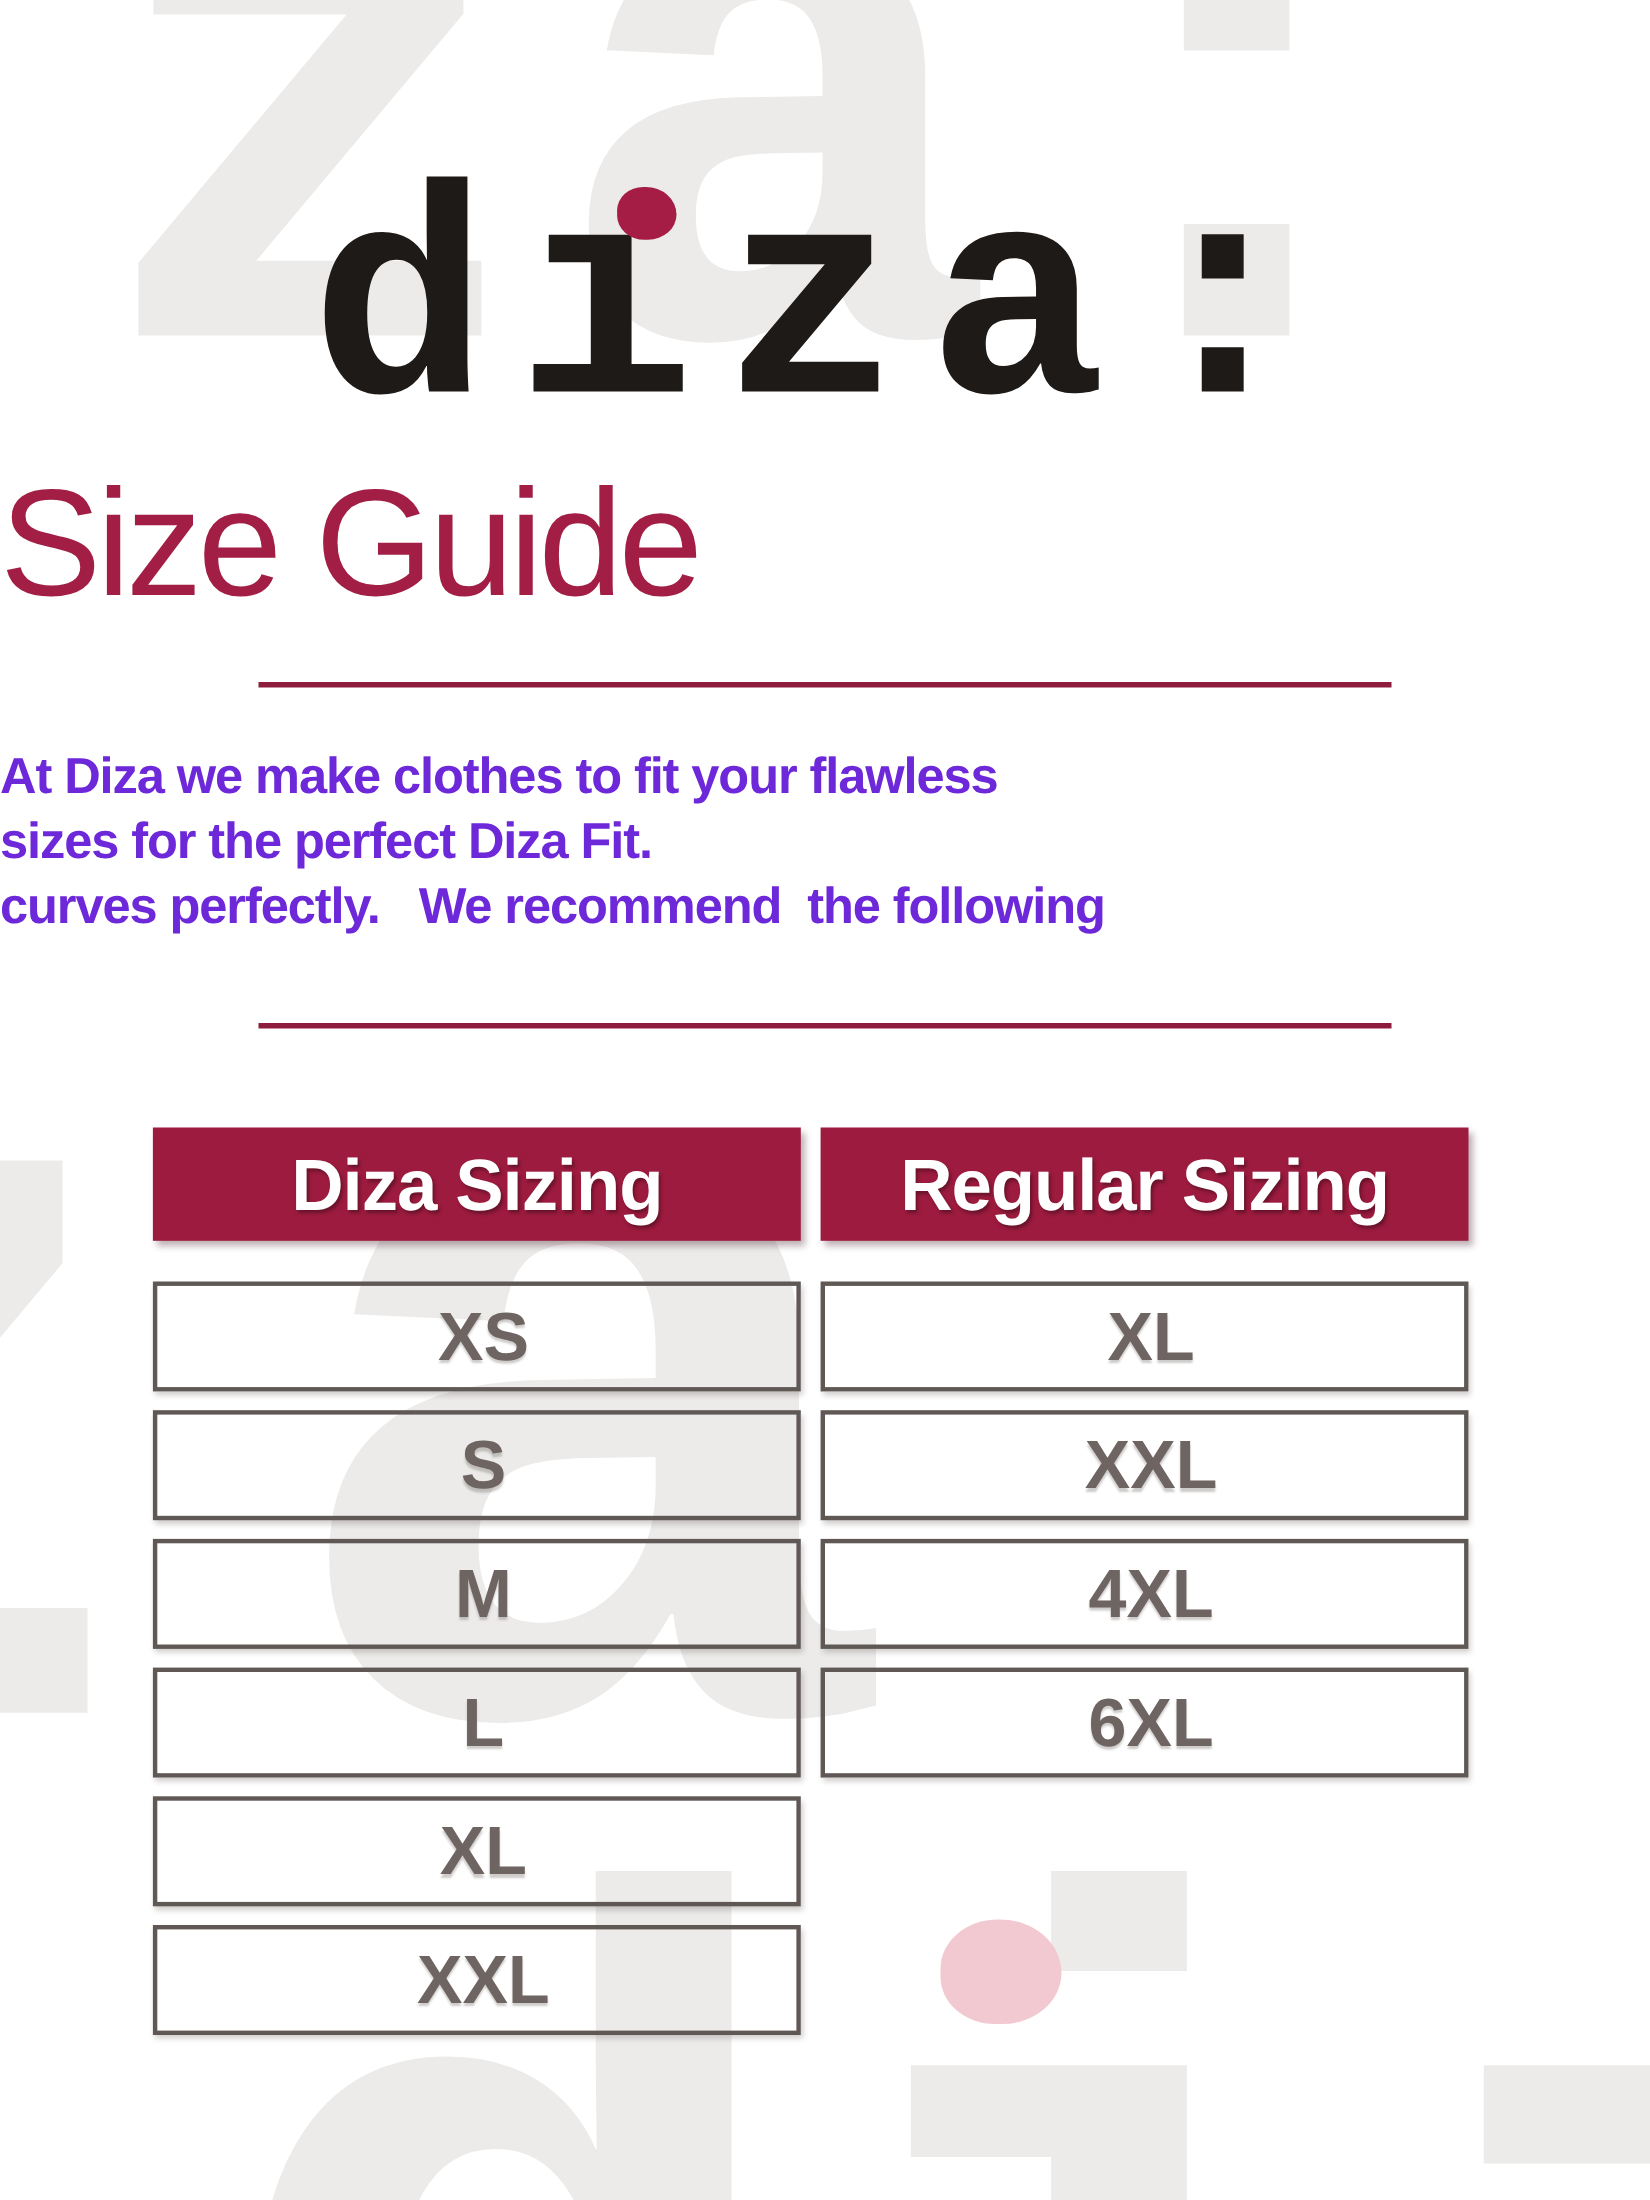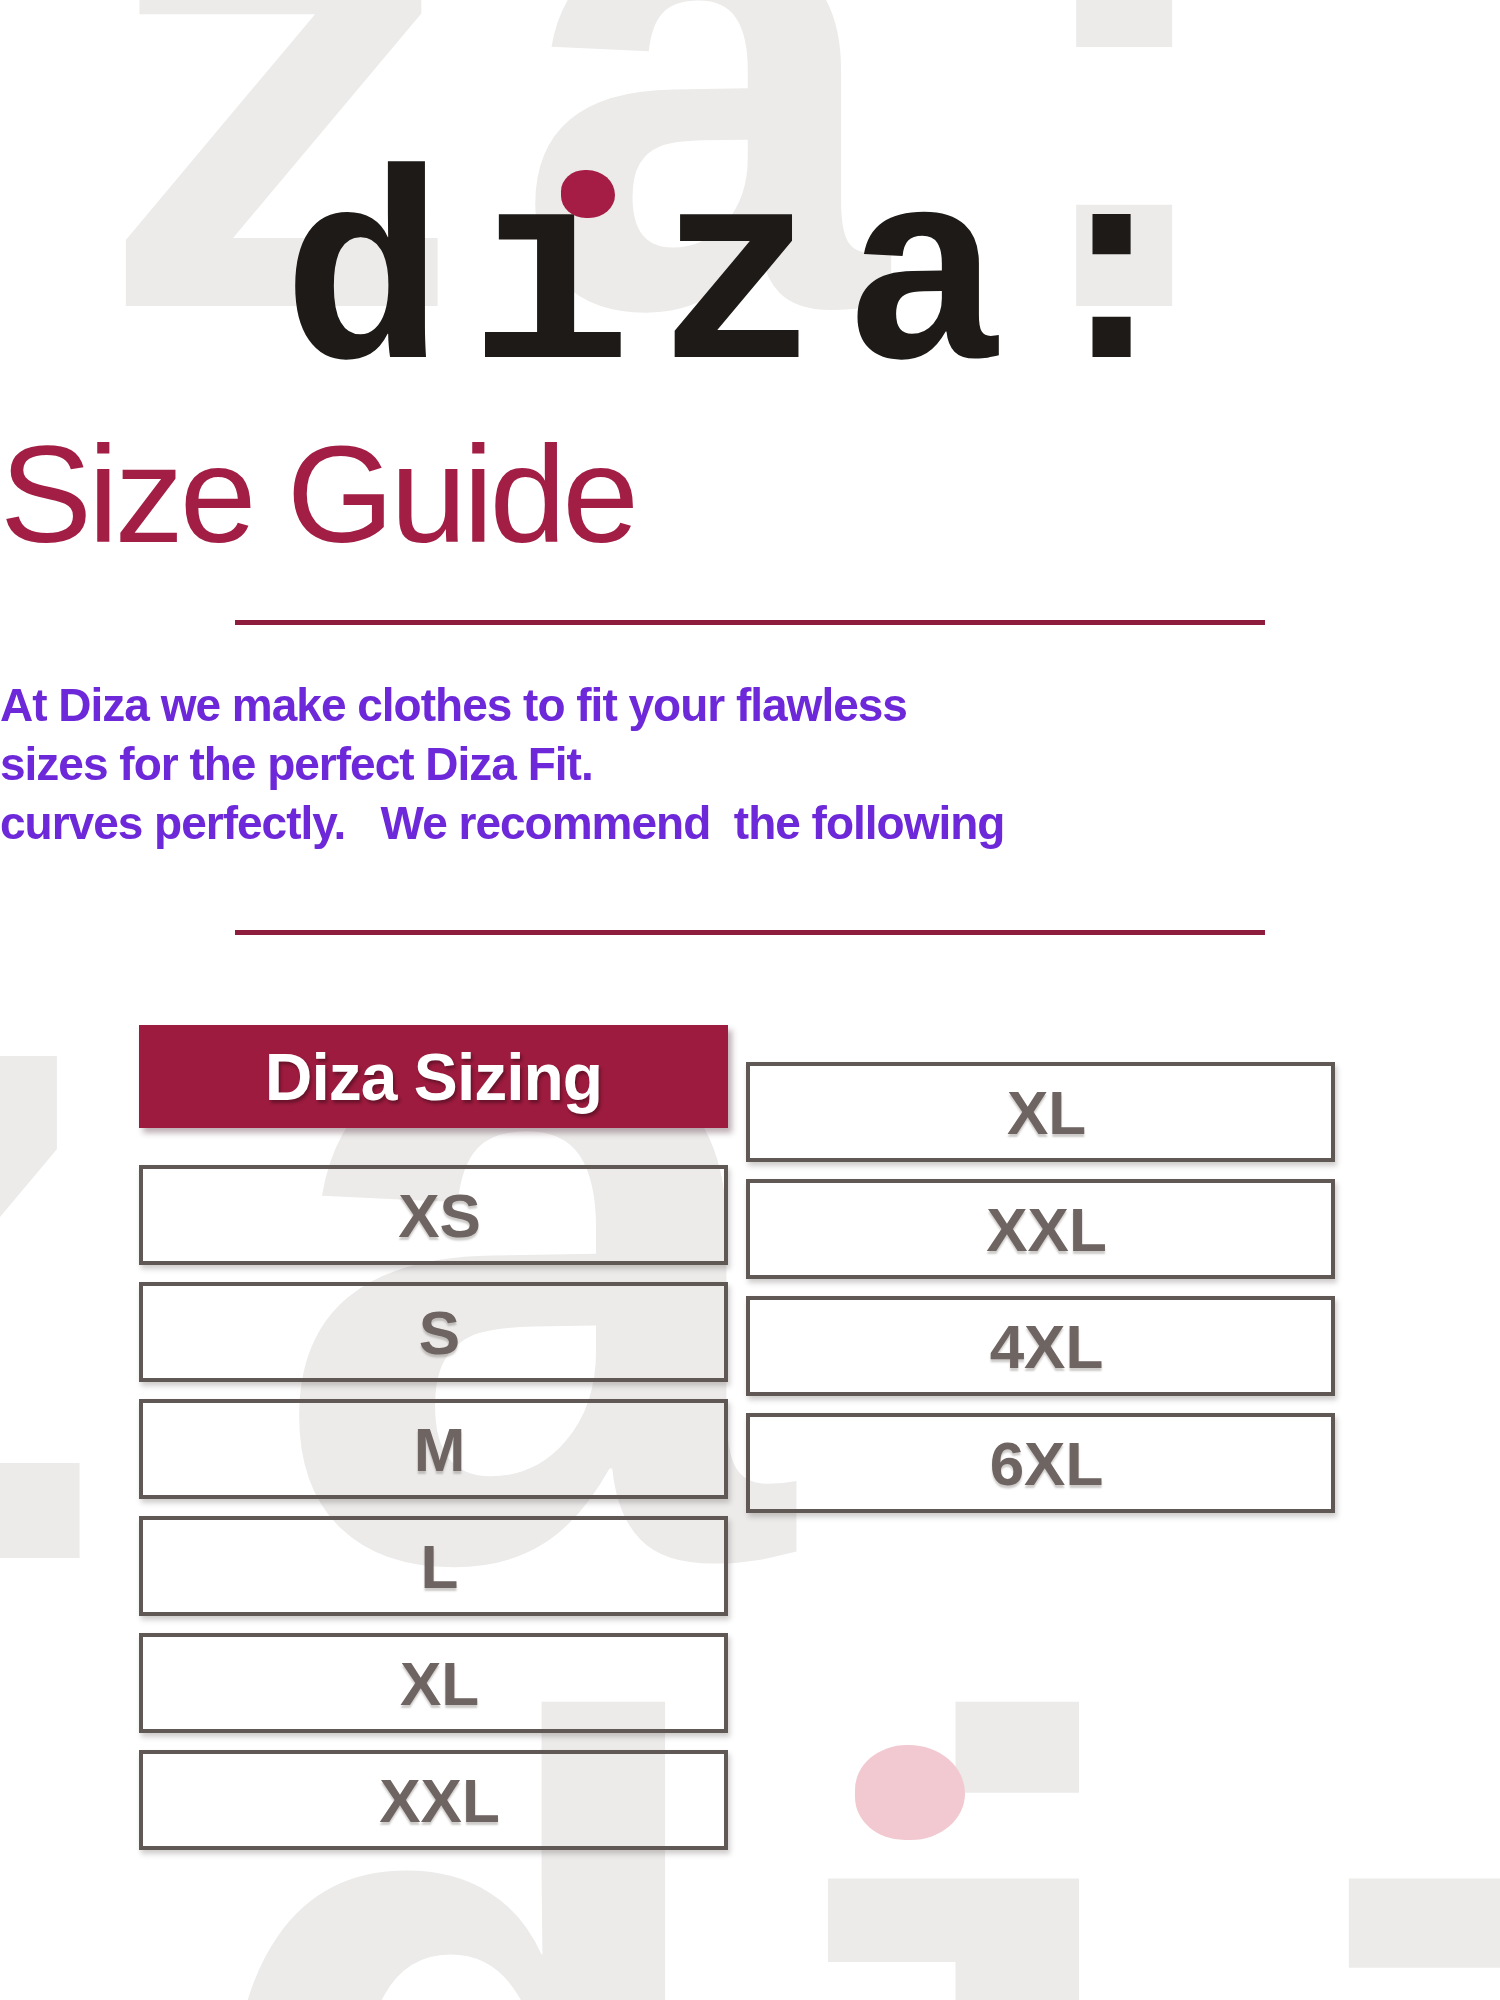--- a/index.html
+++ b/index.html
@@ -151,20 +151,21 @@
       <div class="row-cell">XS</div>
       <div class="row-cell">S</div>
       <div class="row-cell">M</div>
       <div class="row-cell">L</div>
       <div class="row-cell">XL</div>
       <div class="row-cell">XXL</div>
     </div>
   </div>
 
   <div class="size-column">
+    <div class="header-cell">Regular Sizing</div>
     <div class="rows">
       <div class="row-cell">XL</div>
       <div class="row-cell">XXL</div>
       <div class="row-cell">4XL</div>
       <div class="row-cell">6XL</div>
     </div>
   </div>
 
 </div>
 

